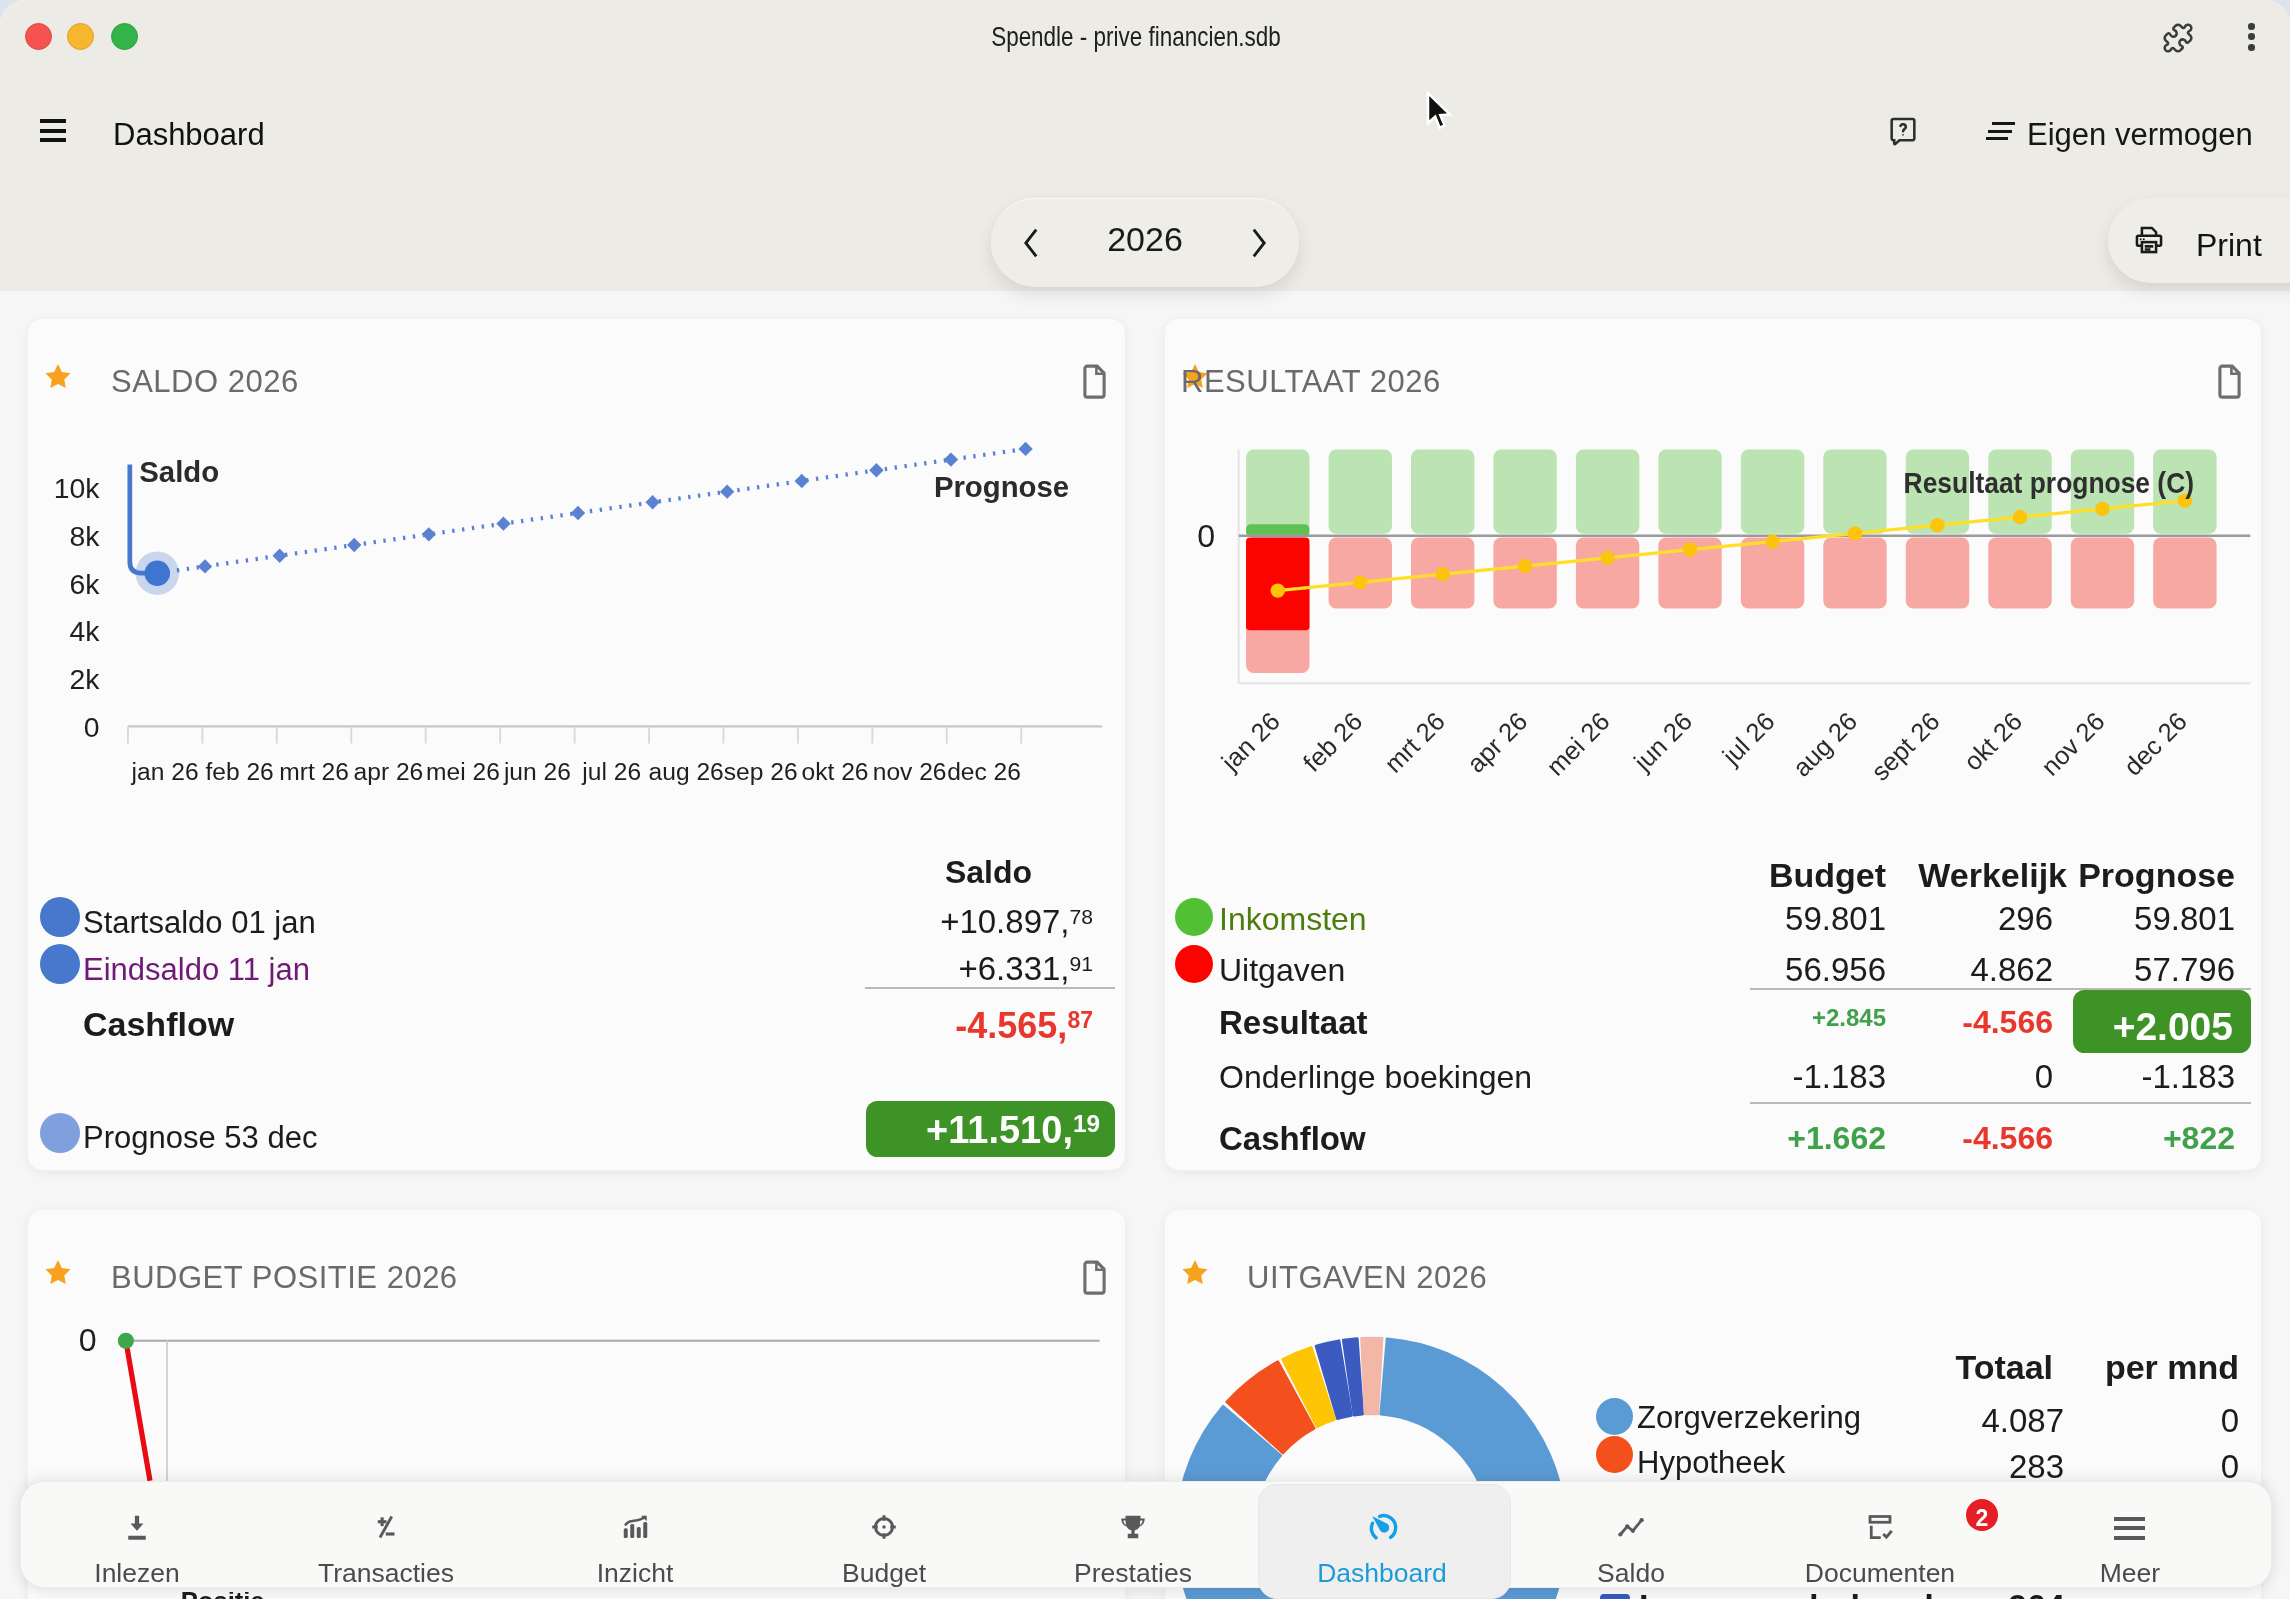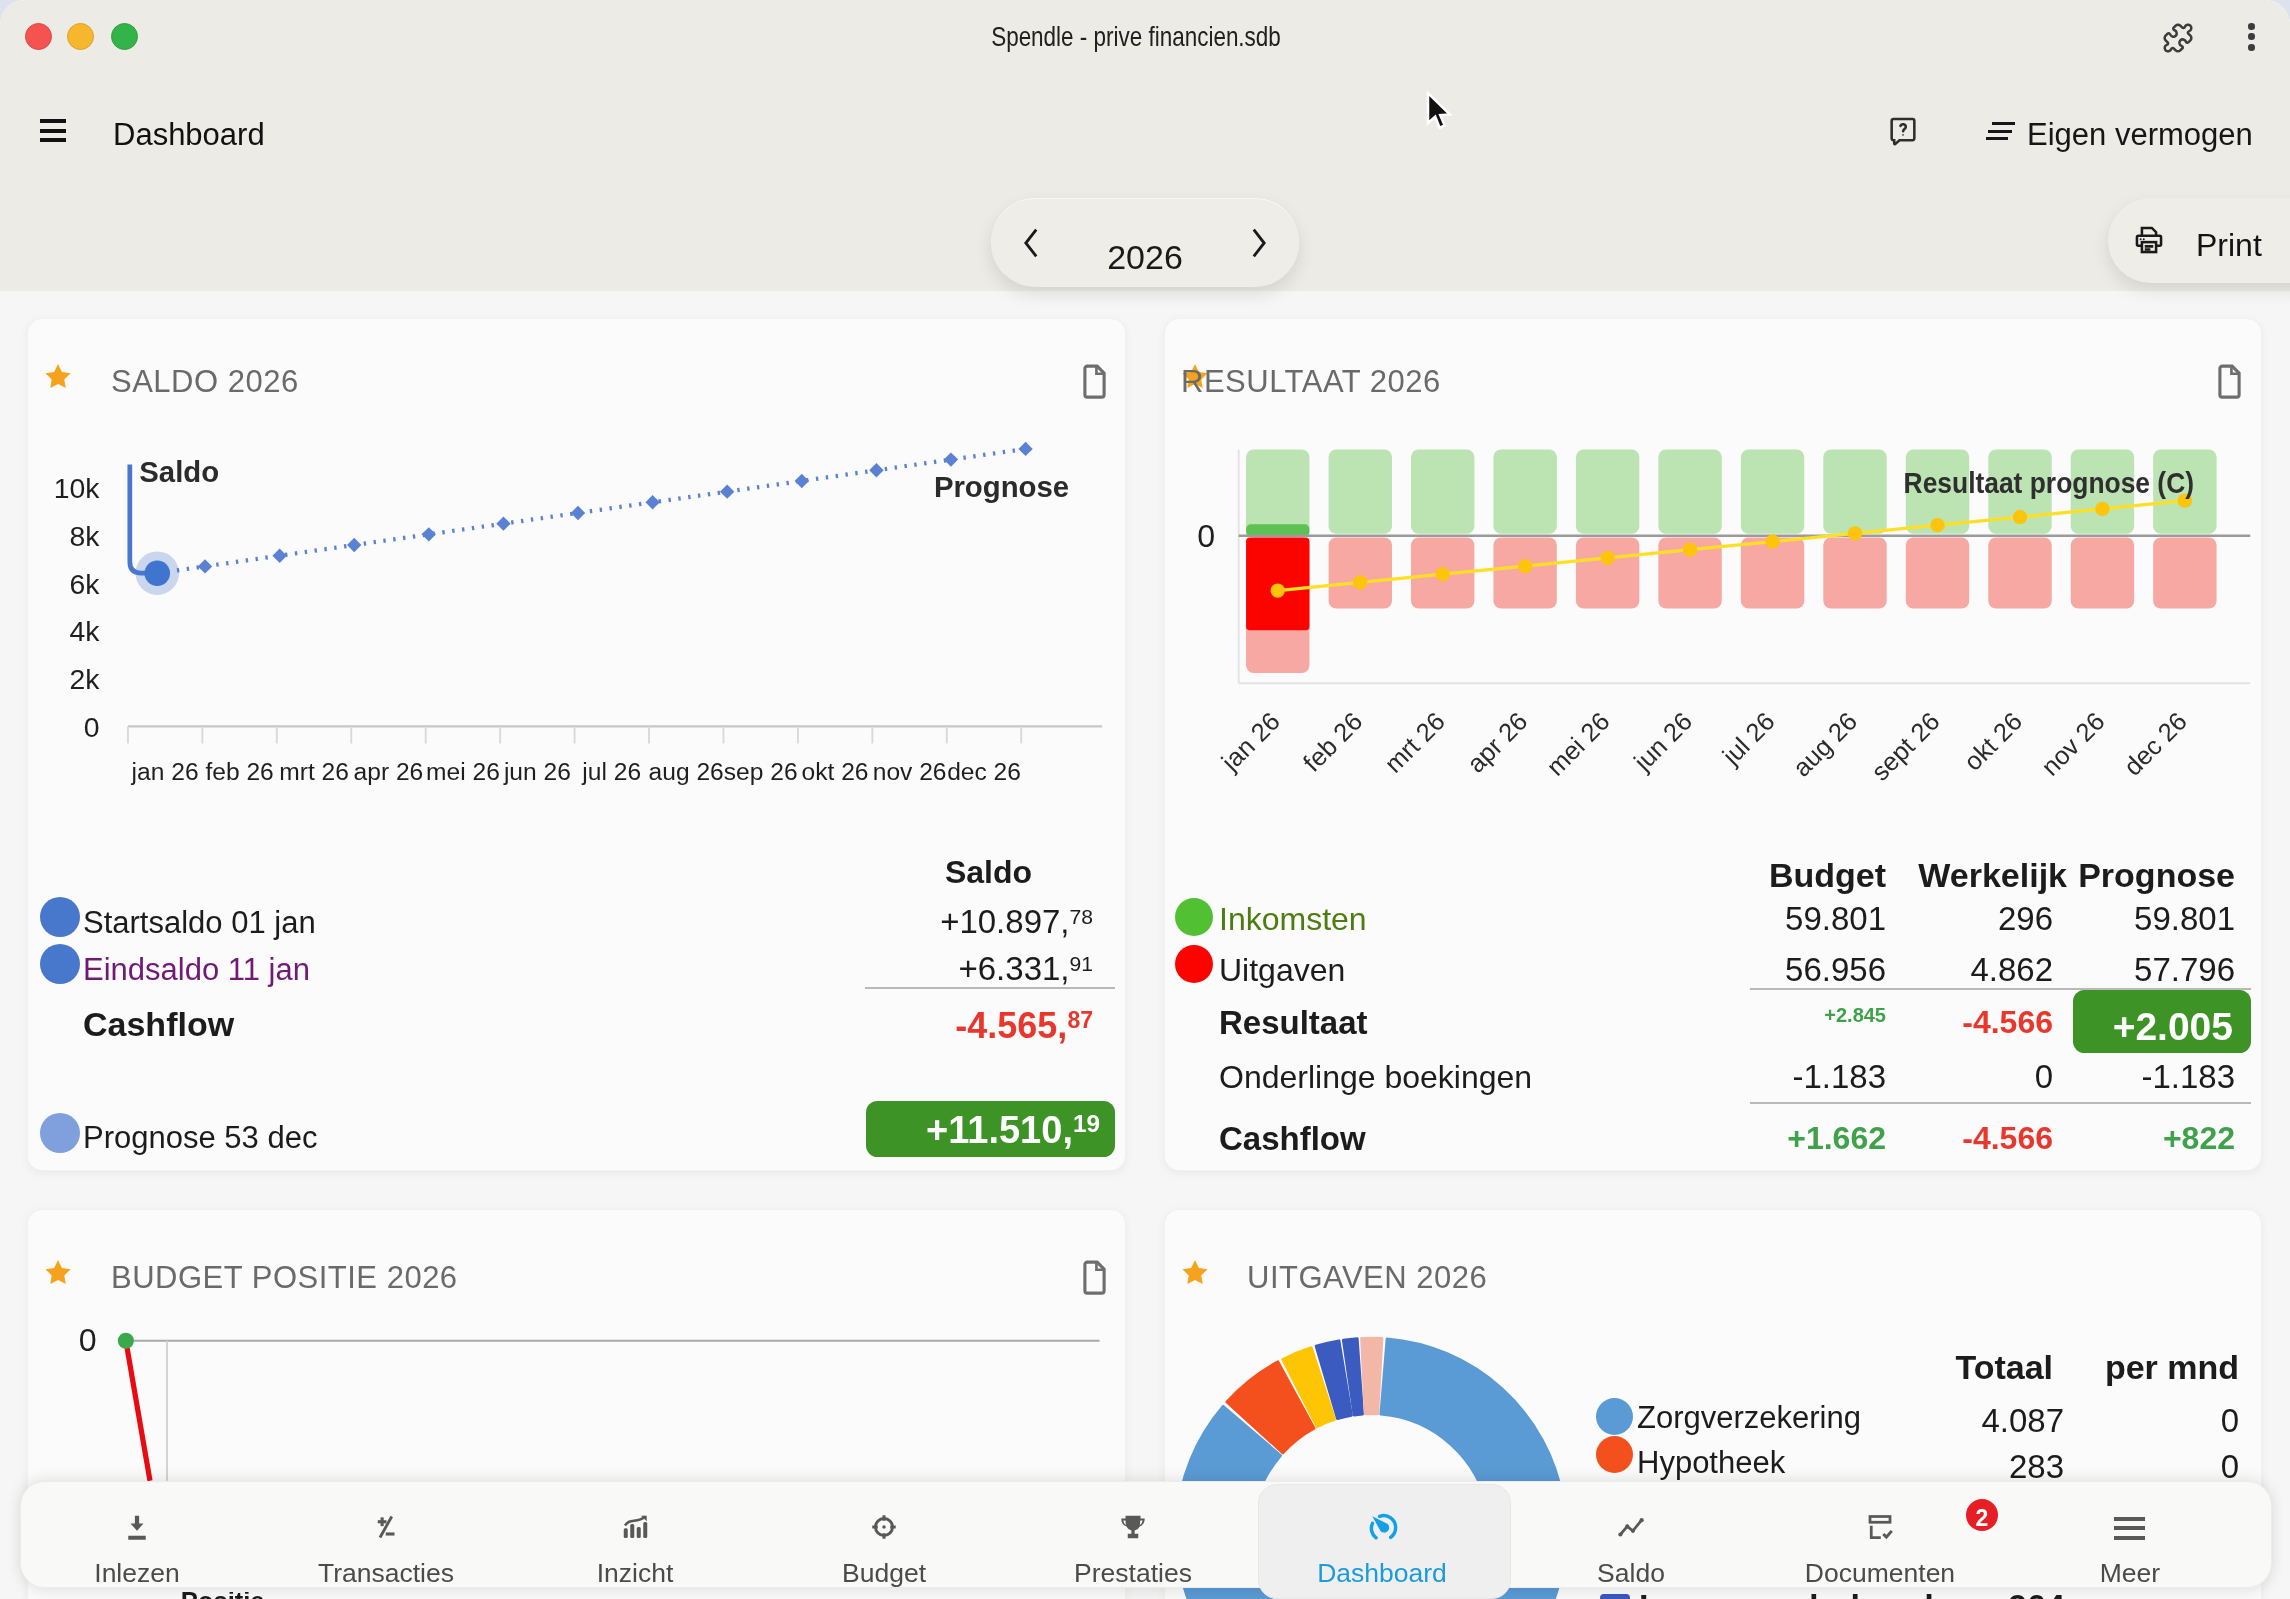--- a/index.html
+++ b/index.html
@@ -52,21 +52,21 @@
   <div class="abs" style="left:1986px;top:137px;width:22px;height:2.8px;background:#161616;"></div>
   <div class="t" style="left:2027px;top:117px;font-size:31px;color:#161616;">Eigen vermogen</div>
 
   <div class="abs" style="left:991px;top:198px;width:308px;height:89px;border-radius:44px;background:#eeede7;box-shadow:0 7.6px 17px rgba(0,0,0,0.10), inset 0 0.9px 0 rgba(255,255,255,0.6);"></div>
   <svg class="abs" style="left:1020px;top:225px;" width="23" height="36" viewBox="0 0 24 38" fill="none" stroke="#1a1a1a" stroke-width="3">
     <path d="M17 5 L6 19 L17 33"></path>
   </svg>
   <svg class="abs" style="left:1247px;top:225px;" width="23" height="36" viewBox="0 0 24 38" fill="none" stroke="#1a1a1a" stroke-width="3">
     <path d="M7 5 L18 19 L7 33"></path>
   </svg>
-  <div class="t" style="left:991px;top:238px;width:308px;text-align:center;font-size:34px;color:#1a1a1a;">2026</div>
+  <div class="t" style="left:991px;top:220px;width:308px;text-align:center;font-size:34px;color:#1a1a1a;">2026</div>
 
   <div class="abs" style="left:2108px;top:198px;width:227px;height:85px;border-radius:43px;background:#eeede7;box-shadow:0 7.6px 17px rgba(0,0,0,0.10);"></div>
   <svg class="abs" style="left:2132px;top:222px;" width="34" height="36" viewBox="0 0 24 24" fill="none" stroke="#1a1a1a" stroke-width="1.8">
     <path d="M7 9V3.5h7l3 3V9"></path>
     <path d="M7 16H4.5a1 1 0 0 1-1-1v-5a1 1 0 0 1 1-1h15a1 1 0 0 1 1 1v5a1 1 0 0 1-1 1H17"></path>
     <rect x="7" y="13.5" width="10" height="7"></rect>
     <line x1="9" y1="16.5" x2="15" y2="16.5"></line>
     <line x1="9" y1="18.7" x2="13" y2="18.7"></line>
     <circle cx="6.1" cy="11.4" r="0.7" fill="#1a1a1a" stroke="none"></circle>
     <circle cx="8.3" cy="11.4" r="0.7" fill="#1a1a1a" stroke="none"></circle>
@@ -234,21 +234,21 @@
   <div class="dot" style="left:1175px;top:945px;width:38px;height:38px;background:#fb0400;"></div>
   <div class="t" style="left:1219px;top:952px;font-size:32px;color:#1c1c1c;">Uitgaven</div>
   <div class="t r" style="left:1697px;top:951px;width:189px;font-size:33px;color:#1c1c1c;">56.956</div>
   <div class="t r" style="left:1864px;top:951px;width:189px;font-size:33px;color:#1c1c1c;">4.862</div>
   <div class="t r" style="left:2046px;top:951px;width:189px;font-size:33px;color:#1c1c1c;">57.796</div>
 
   <div class="abs" style="left:1750px;top:988px;width:501px;height:1.9px;background:#b9b9b9;"></div>
 
   <div class="pill-g" style="left:2073px;top:990px;width:178px;height:63px;"></div>
   <div class="t b" style="left:1219px;top:1004px;font-size:33px;color:#1c1c1c;">Resultaat</div>
-  <div class="t r b grn" style="left:1697px;top:1004px;width:189px;font-size:20px;">+2.845</div>
+  <div class="t r b grn" style="left:1697px;top:1004px;width:189px;font-size:24px;">+2.845</div>
   <div class="t r b red" style="left:1864px;top:1004px;width:189px;font-size:32px;">-4.566</div>
   <div class="t r b" style="left:2040px;top:1005px;width:193px;font-size:39px;color:#fff;">+2.005</div>
 
   <div class="t" style="left:1219px;top:1059px;font-size:32px;color:#1c1c1c;">Onderlinge boekingen</div>
   <div class="t r" style="left:1697px;top:1058px;width:189px;font-size:33px;color:#1c1c1c;">-1.183</div>
   <div class="t r" style="left:1864px;top:1058px;width:189px;font-size:33px;color:#1c1c1c;">0</div>
   <div class="t r" style="left:2046px;top:1058px;width:189px;font-size:33px;color:#1c1c1c;">-1.183</div>
 
   <div class="abs" style="left:1750px;top:1102px;width:501px;height:1.9px;background:#b9b9b9;"></div>
 

